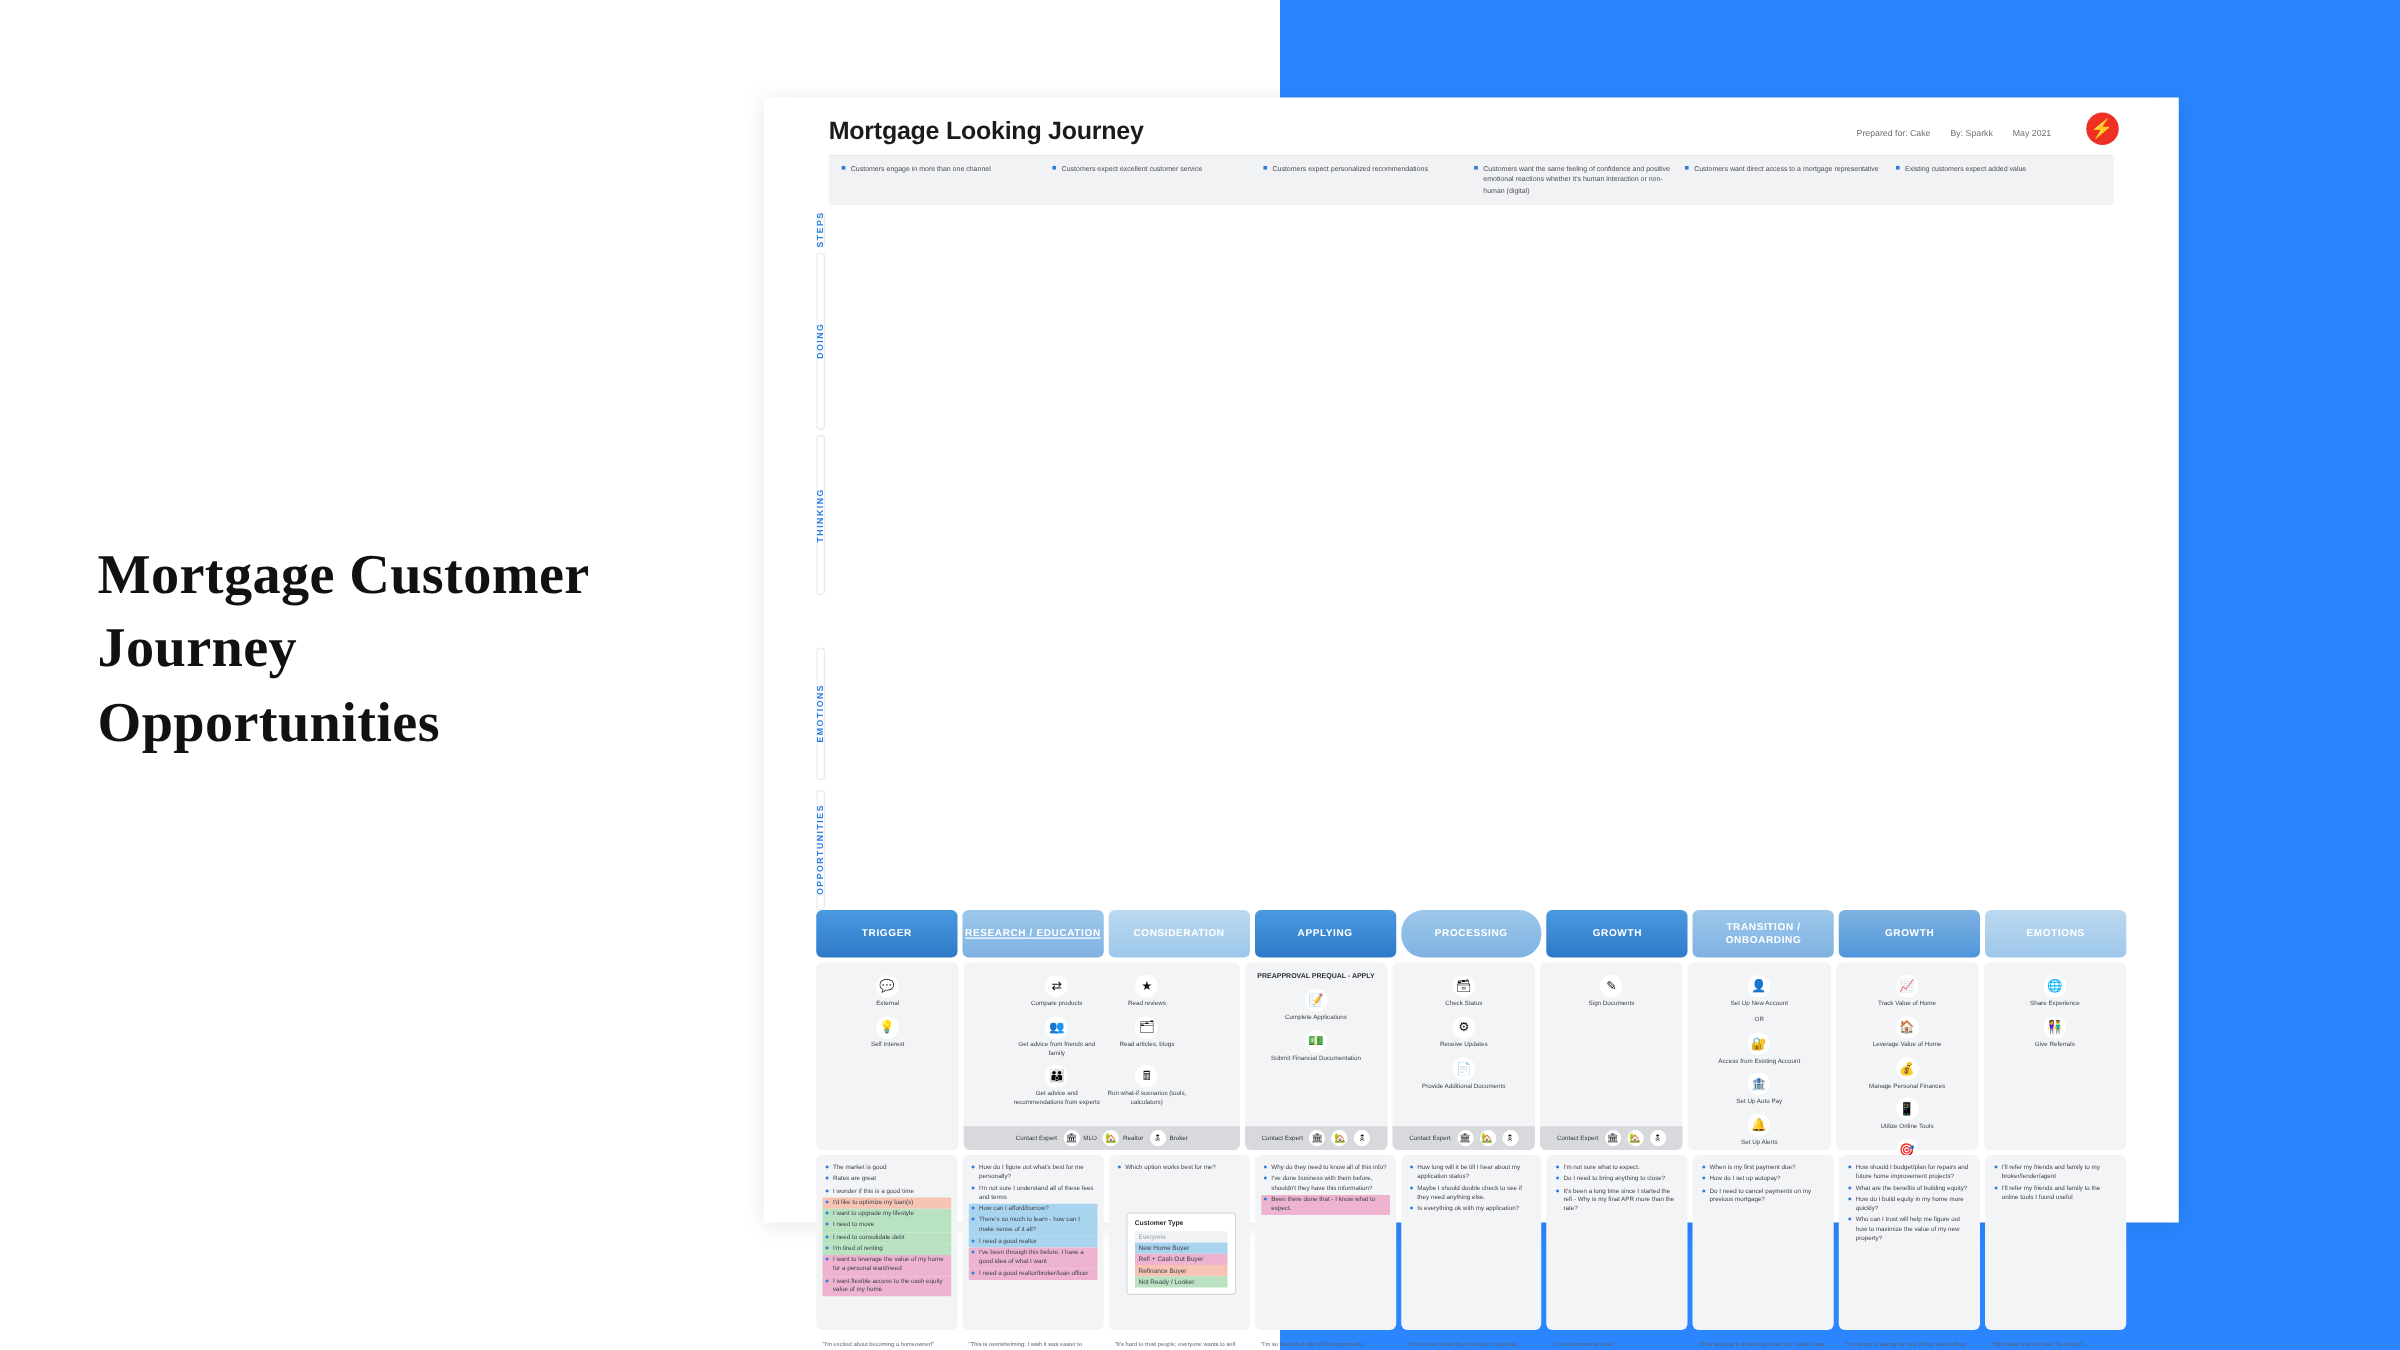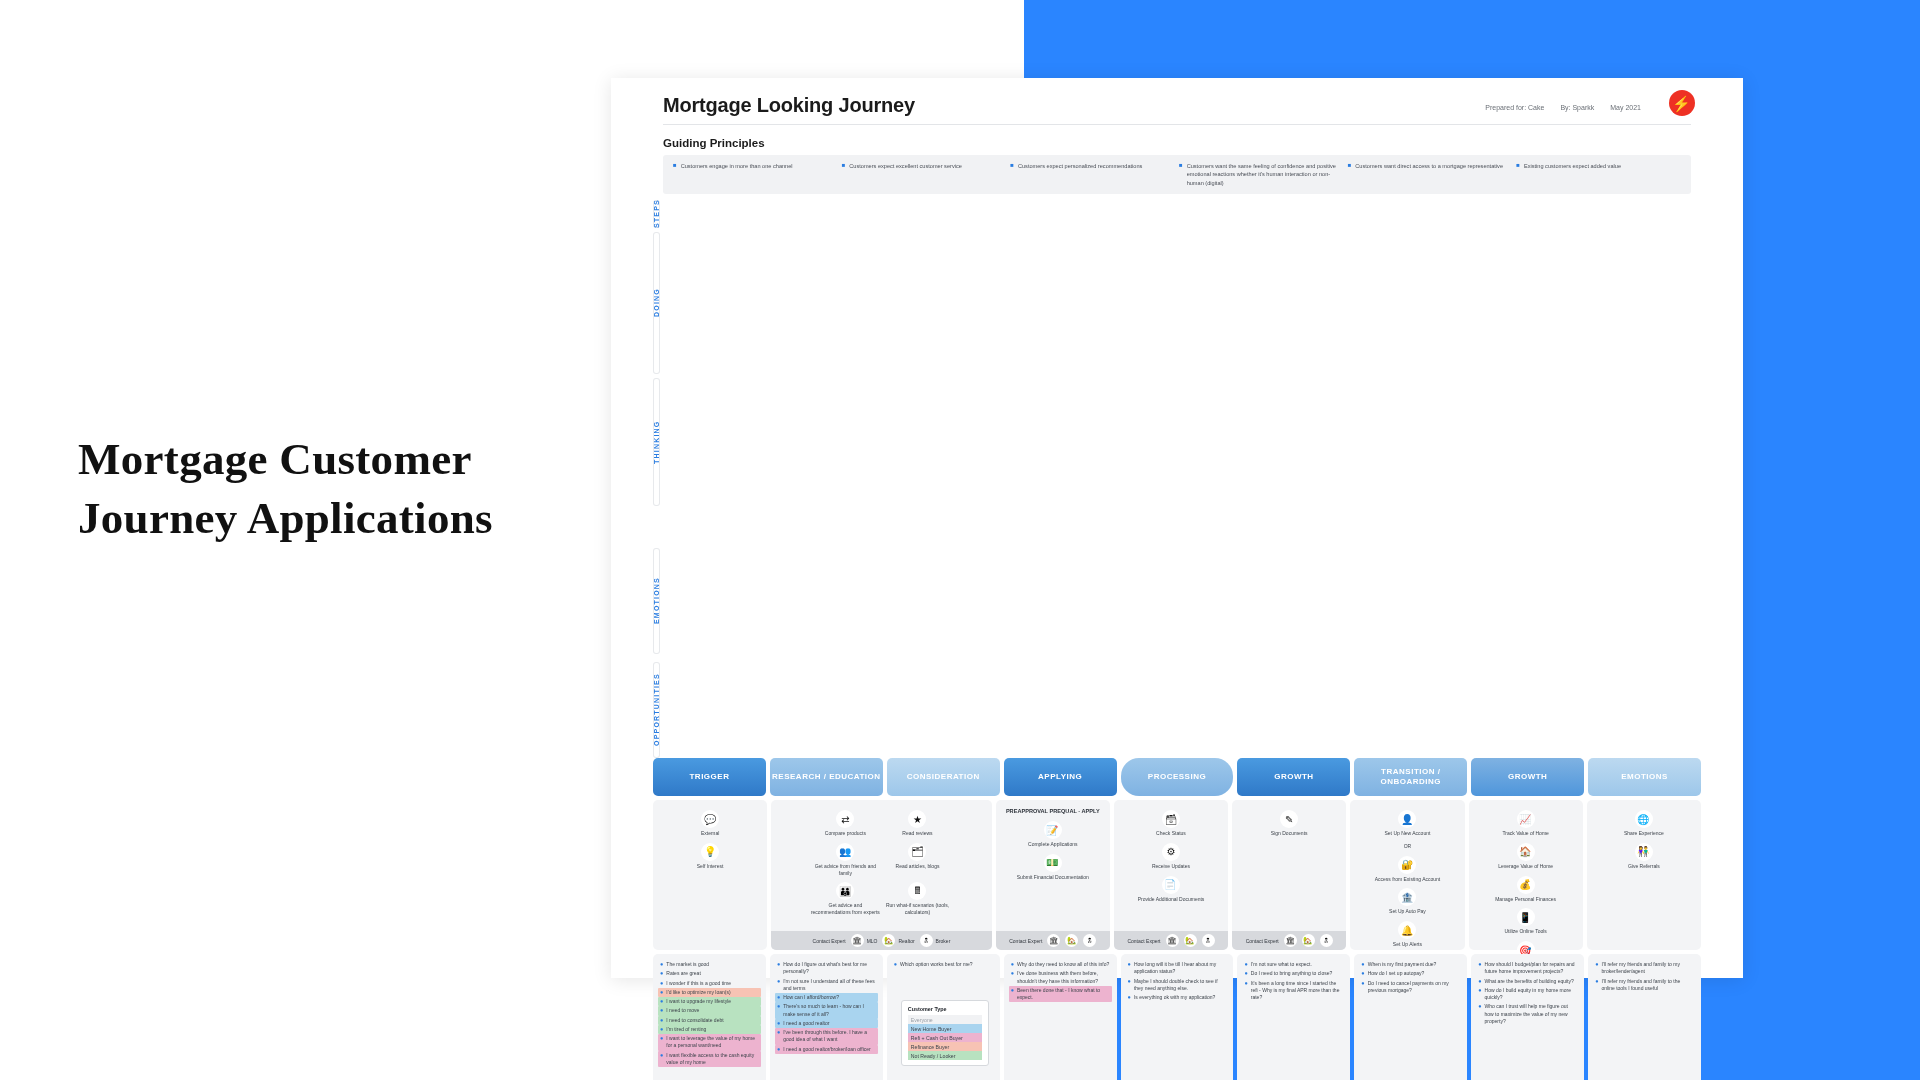--- a/index.html
+++ b/index.html
@@ -52,41 +52,40 @@
   .obody{background:#fff;border:1px solid #e6e8eb;border-radius:4px;margin-top:3px;display:flex;gap:6px;padding:7px 8px;min-height:72px;}
   .ocol{flex:1;}
   .oli{display:flex;gap:3px;font-size:5px;line-height:1.5;color:#3d434b;margin-bottom:4px;}
   .oli .d{color:#2a7de1;font-size:5.5px;line-height:1.2;}
 </style>
 </head>
 <body>
 
 <div class="bg-blue"></div>
 
-<div class="left-title">Mortgage Customer Journey Applications</div>
+<div class="left-title">Mortgage Customer Journey Opportunities</div>
 
 <div class="board">
   <div class="board-inner">
 
     <div class="hdr-row">
       <div>
         <div class="doc-title">Mortgage Looking Journey</div>
       </div>
       <div style="display:flex;align-items:flex-start;gap:28px;">
         <div class="meta">
           <span>Prepared for: Cake</span>
           <span>By: Sparkk</span>
           <span>May 2021</span>
         </div>
         <div class="logo">⚡</div>
       </div>
     </div>
     <div class="rule"></div>
 
-    <div class="sec-title">Guiding Principles</div>
     <div class="gp-bar" id="gp-bar">
         <div class="gp">
           <span class="dot">■</span>
           <span>Customers engage in more than one channel</span>
         </div>
         <div class="gp">
           <span class="dot">■</span>
           <span>Customers expect excellent customer service</span>
         </div>
         <div class="gp">
@@ -113,21 +112,21 @@
         <div class="rail" style="height:28px;">STEPS</div>
         <div class="rail" style="height:142px;margin-top:4px;">DOING</div>
         <div class="rail" style="height:128px;margin-top:4px;">THINKING</div>
         <div class="rail" style="height:106px;margin-top:42px;">EMOTIONS</div>
         <div class="rail" style="height:96px;margin-top:8px;">OPPORTUNITIES</div>
       </div>
 
       <div class="cols">
         <div class="steps" id="steps-row">
             <div class="step" style="flex: 101 1 0%; background: linear-gradient(rgb(74, 154, 224), rgb(47, 121, 200));">TRIGGER</div>
-            <div class="step" style="flex: 101 1 0%; background: linear-gradient(rgb(157, 199, 234), rgb(127, 178, 226));">RESEARCH / EDUCATION</div>
+            <div class="step" style="flex: 101 1 0%; background: linear-gradient(rgb(157, 199, 234), rgb(127, 178, 226)); text-decoration: underline;">RESEARCH / EDUCATION</div>
             <div class="step" style="flex: 101 1 0%; background: linear-gradient(rgb(188, 217, 240), rgb(157, 199, 234));">CONSIDERATION</div>
             <div class="step" style="flex: 101 1 0%; background: linear-gradient(rgb(74, 154, 224), rgb(47, 121, 200));">APPLYING</div>
             <div class="step" style="flex: 101 1 0%; background: linear-gradient(rgb(157, 199, 234), rgb(127, 178, 226)); border-radius: 18px;">PROCESSING</div>
             <div class="step" style="flex: 101 1 0%; background: linear-gradient(rgb(74, 154, 224), rgb(47, 121, 200));">GROWTH</div>
             <div class="step" style="flex: 101 1 0%; background: linear-gradient(rgb(157, 199, 234), rgb(127, 178, 226));">TRANSITION / ONBOARDING</div>
             <div class="step" style="flex: 101 1 0%; background: linear-gradient(rgb(127, 178, 226), rgb(79, 150, 219));">GROWTH</div>
             <div class="step" style="flex: 101 1 0%; background: linear-gradient(rgb(188, 217, 240), rgb(157, 199, 234));">EMOTIONS</div>
           </div>
         <div class="doing" id="doing-row">
             <div class="dcard" style="flex: 101 1 0%; height: 142px;">

